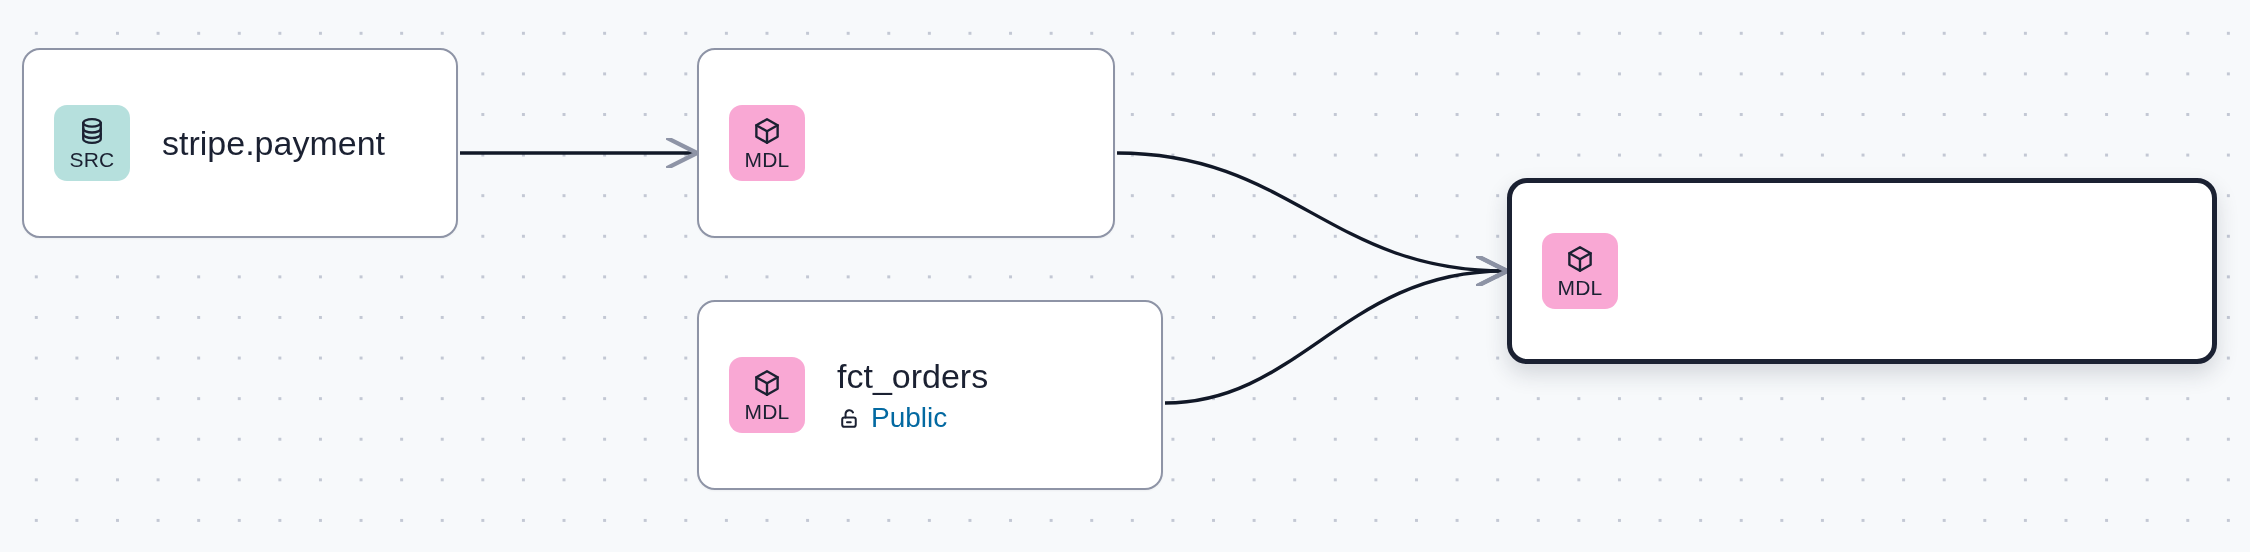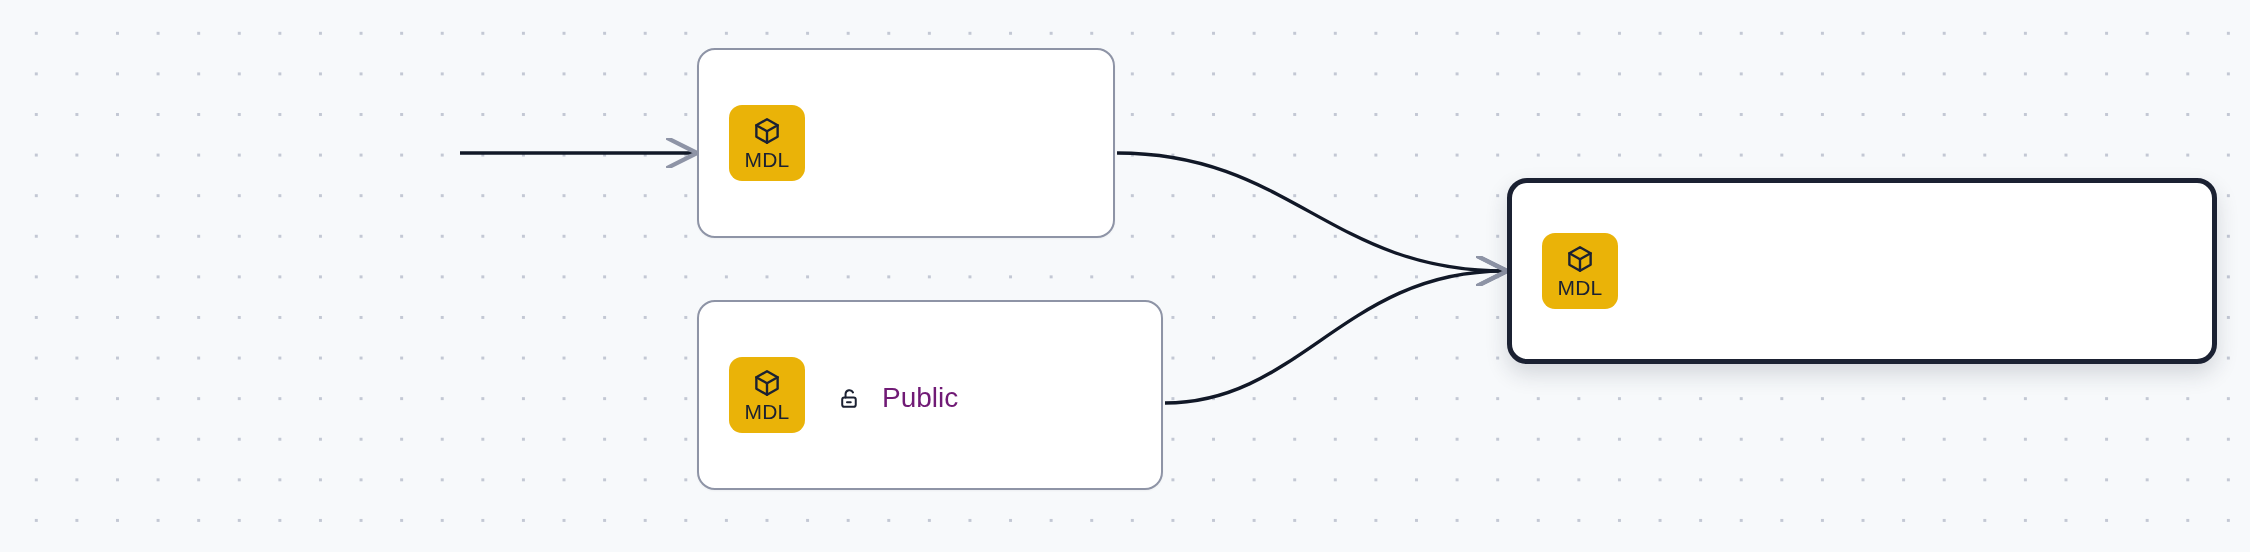--- a/index.html
+++ b/index.html
@@ -55,21 +55,21 @@
     width: 76px;
     height: 76px;
     border-radius: 13px;
     display: flex;
     flex-direction: column;
     align-items: center;
     justify-content: center;
     gap: 0px;
   }
   .badge.src { background: #b6e0dd; }
-  .badge.mdl { background: #eab308; }
+  .badge.mdl { background: #f9a8d4; }
   .badge svg {
     display: block;
     width: 30px;
     height: 30px;
   }
   .badge-label {
     font-size: 21px;
     line-height: 21px;
     letter-spacing: 0.2px;
     color: #1b2132;
@@ -87,25 +87,25 @@
   .node-title {
     font-size: 34px;
     line-height: 40px;
     color: #1b2132;
     white-space: nowrap;
     font-family: "Liberation Sans", sans-serif;
   }
   .node-sub {
     display: flex;
     align-items: center;
-    gap: 20px;
+    gap: 9px;
     margin-top: 6px;
     font-size: 28px;
     line-height: 32px;
-    color: #701a75;
+    color: #0369a1;
     white-space: nowrap;
   }
   .node-sub svg {
     display: block;
     width: 25px;
     height: 25px;
     flex: 0 0 auto;
   }
 
   
@@ -126,20 +126,34 @@
       </marker>
     </defs>
 
     <path d="M 460 153 L 694 153" fill="none" stroke="#111827" stroke-width="3.4" marker-end="url(#arrow)"></path>
 
     <path d="M 1117 153 C 1290 153 1330 271 1504 271" fill="none" stroke="#111827" stroke-width="3.4" marker-end="url(#arrow)"></path>
 
     <path d="M 1165 403 C 1300 403 1345 271 1504 271" fill="none" stroke="#111827" stroke-width="3.4" marker-end="url(#arrow)"></path>
   </svg>
 
+  <div class="node" id="node-source">
+    <div class="badge src">
+      <svg viewBox="0 0 24 24" fill="none" stroke="#1b2132" stroke-width="1.9" stroke-linecap="round" stroke-linejoin="round">
+        <ellipse cx="12" cy="5.5" rx="7" ry="3"></ellipse>
+        <path d="M5 5.5 v13 c0 1.66 3.13 3 7 3 s7 -1.34 7 -3 v-13"></path>
+        <path d="M5 10.2 c0 1.66 3.13 3 7 3 s7 -1.34 7 -3"></path>
+        <path d="M5 14.6 c0 1.66 3.13 3 7 3 s7 -1.34 7 -3"></path>
+      </svg>
+      <span class="badge-label">SRC</span>
+    </div>
+    <div class="node-text">
+      <div class="node-title">stripe.payment</div>
+    </div>
+  </div>
 
   <div class="node" id="node-stg">
     <div class="badge mdl">
       <svg viewBox="0 0 24 24" fill="none" stroke="#1b2132" stroke-width="1.9" stroke-linecap="round" stroke-linejoin="round">
         <path d="M12 2.6 L20.5 7.4 L12 12.2 L3.5 7.4 Z"></path>
         <path d="M3.5 7.4 V16.6 L12 21.4 V12.2"></path>
         <path d="M20.5 7.4 V16.6 L12 21.4"></path>
       </svg>
       <span class="badge-label">MDL</span>
     </div>
@@ -148,20 +162,21 @@
   <div class="node" id="node-fct">
     <div class="badge mdl">
       <svg viewBox="0 0 24 24" fill="none" stroke="#1b2132" stroke-width="1.9" stroke-linecap="round" stroke-linejoin="round">
         <path d="M12 2.6 L20.5 7.4 L12 12.2 L3.5 7.4 Z"></path>
         <path d="M3.5 7.4 V16.6 L12 21.4 V12.2"></path>
         <path d="M20.5 7.4 V16.6 L12 21.4"></path>
       </svg>
       <span class="badge-label">MDL</span>
     </div>
     <div class="node-text">
+      <div class="node-title">fct_orders</div>
       <div class="node-sub">
         <svg viewBox="0 0 24 24" fill="none" stroke="#1b2132" stroke-width="1.9" stroke-linecap="round" stroke-linejoin="round">
           <rect x="5" y="11" width="13" height="9" rx="2"></rect>
           <path d="M8.2 11 V7.6 a3.8 3.8 0 0 1 7.2 -1.4"></path>
           <path d="M9.6 15.6 h3.6"></path>
         </svg>
         <span>Public</span>
       </div>
     </div>
   </div>

